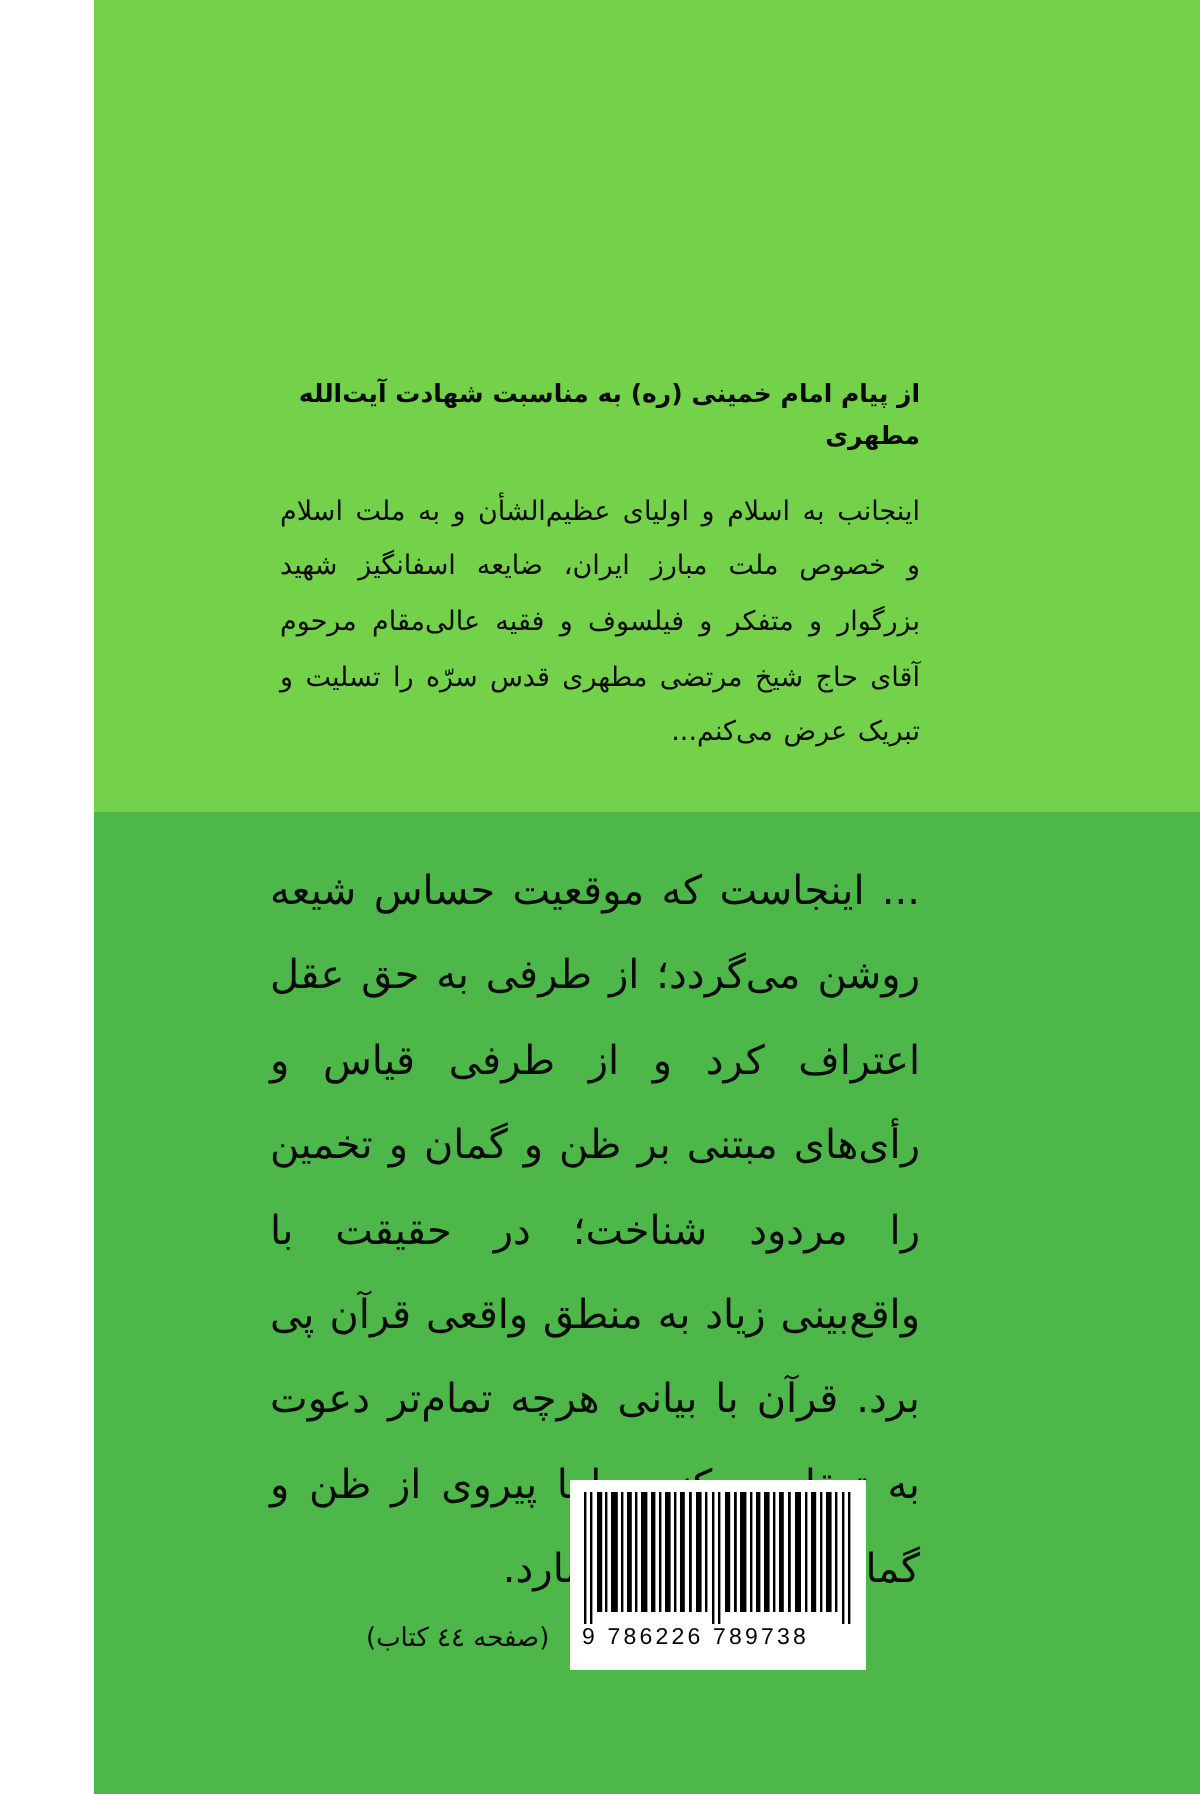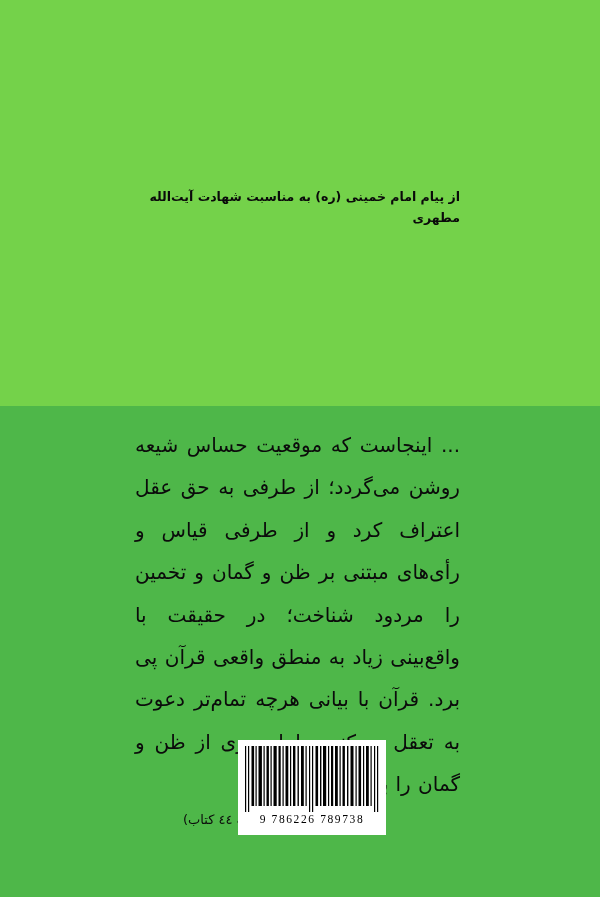--- a/index.html
+++ b/index.html
@@ -2,21 +2,21 @@
 <html lang="fa" dir="rtl"><head>
 <meta charset="utf-8">
 <style>
   html, body {
     margin: 0;
     padding: 0;
     background: #ffffff;
   }
   .page {
     position: relative;
-    width: 600px;
+    width: 553px;
     height: 897px;
     overflow: hidden;
     background: #6dcf45;
     font-family: "DejaVu Sans", "Liberation Sans", sans-serif;
   }
   
   .panel-top {
     position: absolute;
     top: 0;
     left: 0;
@@ -89,39 +89,39 @@
     background: #ffffff;
     padding: 6px 6px 2px 6px;
     box-sizing: border-box;
   }
   .barcode-bars {
     width: 136px;
     height: 66px;
     display: block;
   }
   .barcode-number {
-    font-family: Liberation Serif, serif;
+    font-family: Liberation Sans, sans-serif;
     font-size: 11.5px;
     letter-spacing: 1.6px;
-    text-align: center;
     color: #000;
     direction: ltr;
     margin-top: 1px;
   }
 </style>
 </head>
 <body>
 
 <div class="page">
 
   <div class="panel-top"></div>
   <div class="panel-bottom"></div>
 
   <div class="quote-top">
     <div class="heading">از پیام امام خمینی (ره) به مناسبت شهادت آیت‌الله مطهری</div>
+    <div class="body">اینجانب به اسلام و اولیای عظیم‌الشأن و به ملت اسلام و خصوص ملت مبارز ایران، ضایعه اسفانگیز شهید بزرگوار و متفکر و فیلسوف و فقیه عالی‌مقام مرحوم آقای حاج شیخ مرتضی مطهری قدس سرّه را تسلیت و تبریک عرض می‌کنم...</div>
   </div>
 
   <div class="quote-bottom">
     <div class="body">... اینجاست که موقعیت حساس شیعه روشن می‌گردد؛ از طرفی به حق عقل اعتراف کرد و از طرفی قیاس و رأی‌های مبتنی بر ظن و گمان و تخمین را مردود شناخت؛ در حقیقت با واقع‌بینی زیاد به منطق واقعی قرآن پی برد. قرآن با بیانی هرچه تمام‌تر دعوت به تعقل می‌کند و اما پیروی از ظن و گمان را باطل می‌شمارد.</div>
     <div class="page-ref">(صفحه ٤٤ کتاب)</div>
   </div>
 
   <div class="barcode-box">
     <svg class="barcode-bars" viewBox="0 0 136 66" preserveAspectRatio="none">
       <g fill="#000000">

